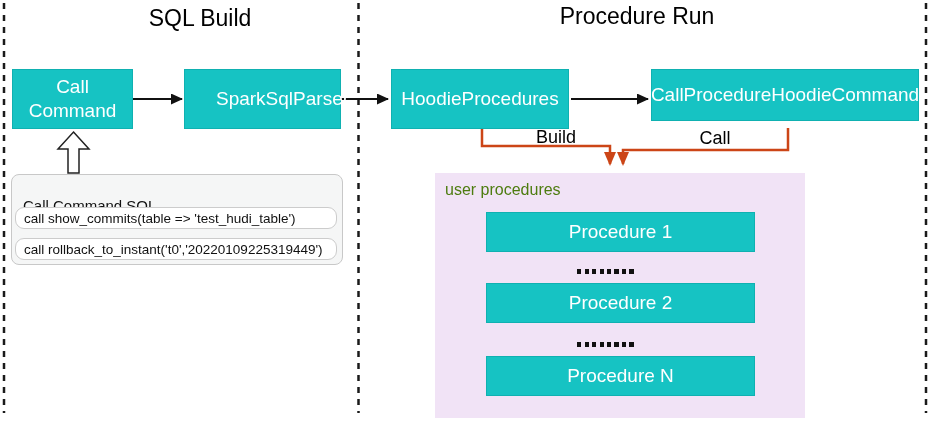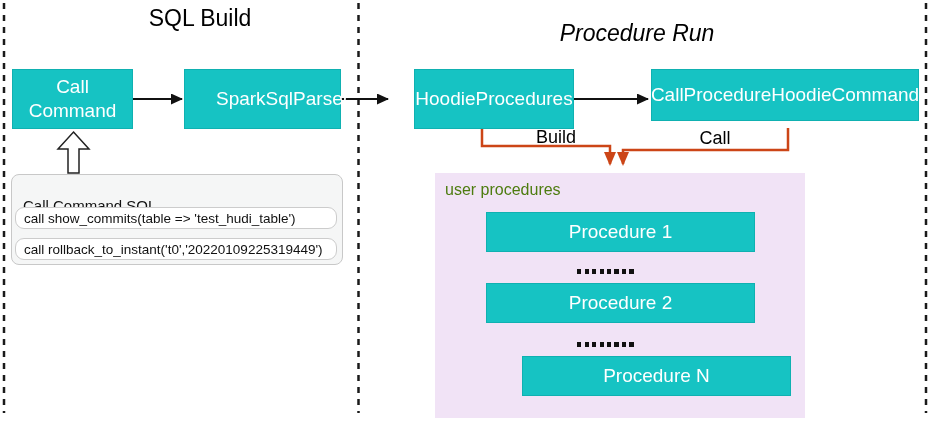--- a/index.html
+++ b/index.html
@@ -42,21 +42,21 @@
     position:absolute;left:10px;top:8px;font-size:16px;color:#4d7c0f;white-space:nowrap;
   }
   .proc-node{
     position:absolute;left:51px;width:269px;height:40px;
     background:#16c3c3;border:1px solid #0fb1b1;color:#fff;
     display:flex;align-items:center;justify-content:center;
     font-size:19px;box-sizing:border-box;
   }
   .proc-1{top:39px;}
   .proc-2{top:110px;}
-  .proc-n{top:183px;margin-left:36px;}
+  .proc-n{top:183px;}
   .dots-row{
     position:absolute;left:142px;width:58px;height:5px;
     background:repeating-linear-gradient(90deg,#111 0 4px,transparent 4px 7.5px);
   }
   .dots-a{top:96px;}
   .dots-b{top:169px;}
   svg{position:absolute;left:0;top:0;pointer-events:none;}
 </style>
 </head>
 <body>
@@ -81,25 +81,25 @@
     <line x1="341" y1="99" x2="388" y2="99" stroke="#111" stroke-width="2" marker-end="url(#arrowBlack)"></line>
     <line x1="571" y1="99" x2="648" y2="99" stroke="#111" stroke-width="2" marker-end="url(#arrowBlack)"></line>
 
     <polyline points="482,128 482,146 610,146 610,164" fill="none" stroke="#cc4517" stroke-width="2.5" marker-end="url(#arrowOrange)"></polyline>
     <polyline points="788,128 788,150 623,150 623,164" fill="none" stroke="#cc4517" stroke-width="2.5" marker-end="url(#arrowOrange)"></polyline>
 
     <polygon points="73.5,132 89,149 79,149 79,173 68,173 68,149 58,149" fill="#fff" stroke="#222" stroke-width="1.5"></polygon>
   </svg>
 
   <div class="abs section-title" style="left:200px;top:5px;">SQL Build</div>
-  <div class="abs section-title" style="left:637px;top:20px;font-style:italic;">Procedure Run</div>
+  <div class="abs section-title" style="left:637px;top:3px;">Procedure Run</div>
 
   <div class="abs node" style="left:12px;top:69px;width:121px;height:60px;padding:0 6px;">Call Command</div>
   <div class="abs node" style="left:184px;top:69px;width:157px;height:60px;padding-left:40px;">SparkSqlParser</div>
-  <div class="abs node" style="left:414px;top:69px;width:160px;height:60px;">HoodieProcedures</div>
+  <div class="abs node" style="left:391px;top:69px;width:178px;height:60px;">HoodieProcedures</div>
   <div class="abs node" style="left:651px;top:69px;width:268px;height:52px;">CallProcedureHoodieCommand</div>
 
   <div class="abs edge-label" style="left:556px;top:127px;">Build</div>
   <div class="abs edge-label" style="left:715px;top:128px;">Call</div>
 
   <div class="abs sql-panel">
     <div class="sql-panel-title">Call Command SQL</div>
     <div class="sql-row sql-row-1">call show_commits(table =&gt; 'test_hudi_table')</div>
     <div class="sql-row sql-row-2">call rollback_to_instant('t0','20220109225319449')</div>
   </div>

